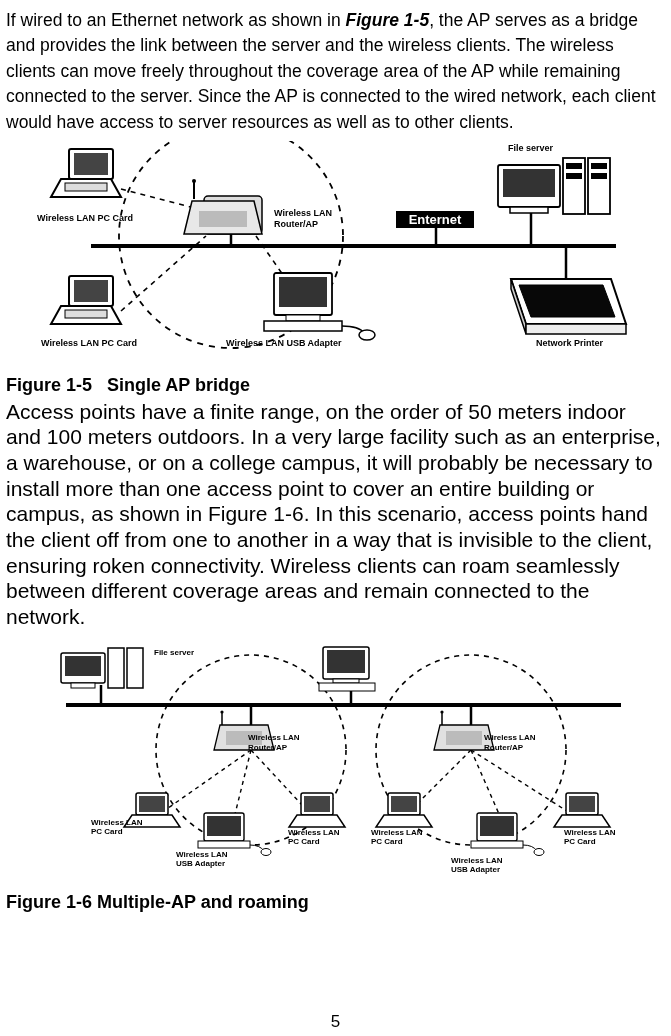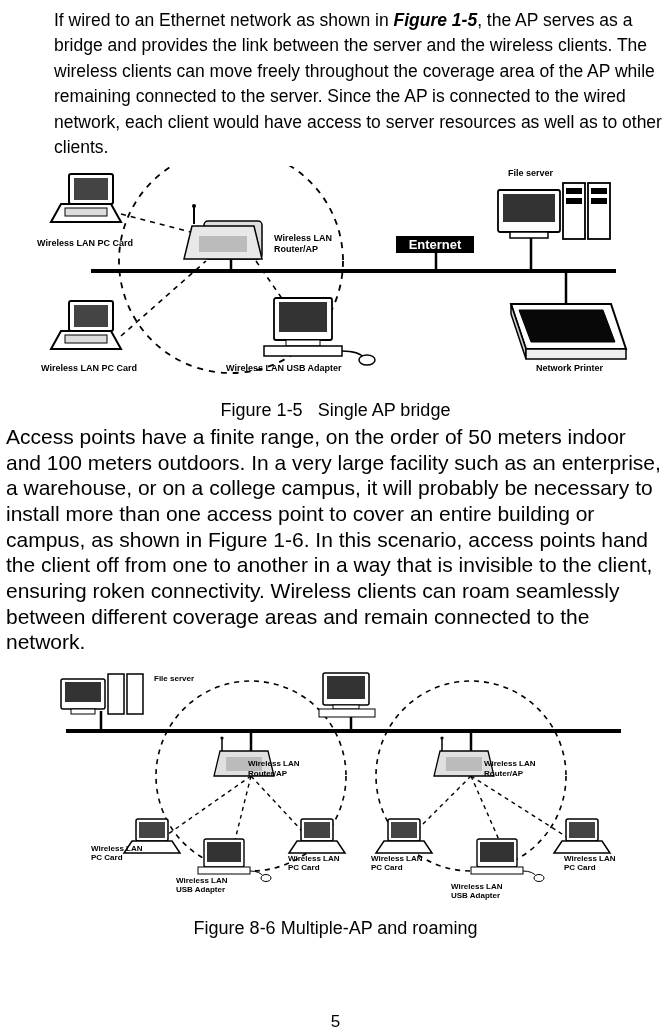--- a/index.html
+++ b/index.html
@@ -9,43 +9,41 @@
       font-family: Arial, Helvetica, sans-serif;
       background: #fff;
       color: #000;
       padding: 8px 6px 0 6px;
       position: relative;
     }
     .intro-para {
       font-size: 17.5px;
       line-height: 1.45;
       margin-bottom: 6px;
-      margin-left: 48px;
     }
     .fig-ref { font-weight: bold; font-style: italic; }
     .diagram {
       position: relative;
       width: 100%;
       margin: 4px 0 2px 0;
     }
     .diagram svg { display: block; }
     .svg-label {
       font-family: Arial, Helvetica, sans-serif;
       font-size: 9px;
       font-weight: bold;
     }
     .svg-label-sm {
       font-family: Arial, Helvetica, sans-serif;
       font-size: 8px;
       font-weight: bold;
     }
     .fig-caption {
-      text-align: center;
       font-size: 18px;
-      font-weight: normal;
+      font-weight: bold;
       margin: 2px 0 3px 0;
     }
     .body-para {
       font-size: 21px;
       line-height: 1.22;
       margin: 0 0 6px 0;
     }
     .page-num {
       position: absolute;
       bottom: 4px;
@@ -246,15 +244,15 @@
   <g transform="translate(548,158)">
     <rect x="12" y="0" width="32" height="22" rx="2" fill="#fff" stroke="#000" stroke-width="1.5"></rect>
     <rect x="15" y="3" width="26" height="16" fill="#444"></rect>
     <polygon points="0,34 56,34 48,22 8,22" fill="#fff" stroke="#000" stroke-width="1.5"></polygon>
   </g>
   <text x="558" y="200" class="svg-label-sm">Wireless LAN</text>
   <text x="558" y="209" class="svg-label-sm">PC Card</text>
 </svg>
 </div>
 
-<p class="fig-caption">Figure 8-6 Multiple-AP and roaming</p>
+<p class="fig-caption">Figure 1-6 Multiple-AP and roaming</p>
 
 <div class="page-num">5</div>
 
 </body></html>

